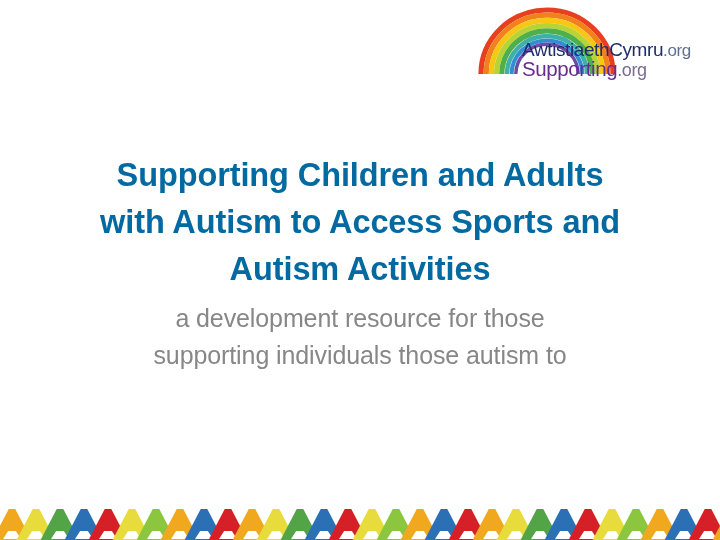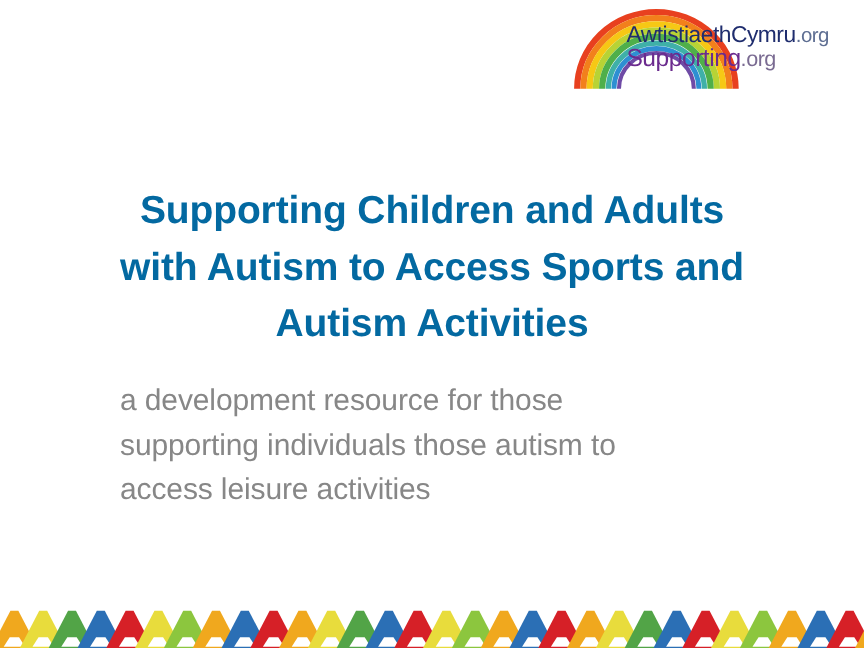--- a/index.html
+++ b/index.html
@@ -35,21 +35,21 @@
   #logo-rainbow {
     position: absolute;
     left: 0px;
     top: 0px;
     width: 150px;
     height: 72px;
   }
   #logo-text {
     position: absolute;
     left: 48px;
-    top: 16px;
+    top: 36px;
     width: 196px;
     line-height: 1.02;
     white-space: nowrap;
   }
   .logo-line {
     display: block;
     font-family: "Liberation Sans", sans-serif;
     font-size: 19.5px;
     letter-spacing: -0.4px;
   }
@@ -85,23 +85,23 @@
     font-weight: bold;
     font-size: 32.5px;
     line-height: 47px;
     letter-spacing: -0.1px;
   }
 
   
   #subtitle-block {
     position: absolute;
     left: 100px;
-    top: 316px;
+    top: 300px;
     width: 520px;
-    text-align: left;
+    text-align: center;
   }
   .subtitle-line {
     display: block;
     color: #878787;
     font-family: "Liberation Sans", sans-serif;
     font-weight: normal;
     font-size: 25px;
     line-height: 37px;
     letter-spacing: -0.1px;
   }
@@ -150,21 +150,20 @@
 
   <div id="title-block">
     <span class="title-line">Supporting Children and Adults</span>
     <span class="title-line">with Autism to Access Sports and</span>
     <span class="title-line">Autism Activities</span>
   </div>
 
   <div id="subtitle-block">
     <span class="subtitle-line">a development resource for those</span>
     <span class="subtitle-line">supporting individuals those autism to</span>
-    <span class="subtitle-line">access leisure activities</span>
   </div>
 
   <div id="bottom-band">
     <svg id="band-svg" width="720" height="34" viewBox="0 0 720 34" xmlns="http://www.w3.org/2000/svg">
         <rect x="-31.44" y="27.00" width="38.88" height="7" fill="#BFBFBF"></rect>
         <rect x="-7.44" y="27.00" width="38.88" height="7" fill="#BFBFBF"></rect>
         <rect x="16.56" y="27.00" width="38.88" height="7" fill="#BFBFBF"></rect>
         <rect x="40.56" y="27.00" width="38.88" height="7" fill="#BFBFBF"></rect>
         <rect x="64.56" y="27.00" width="38.88" height="7" fill="#BFBFBF"></rect>
         <rect x="88.56" y="27.00" width="38.88" height="7" fill="#BFBFBF"></rect>

